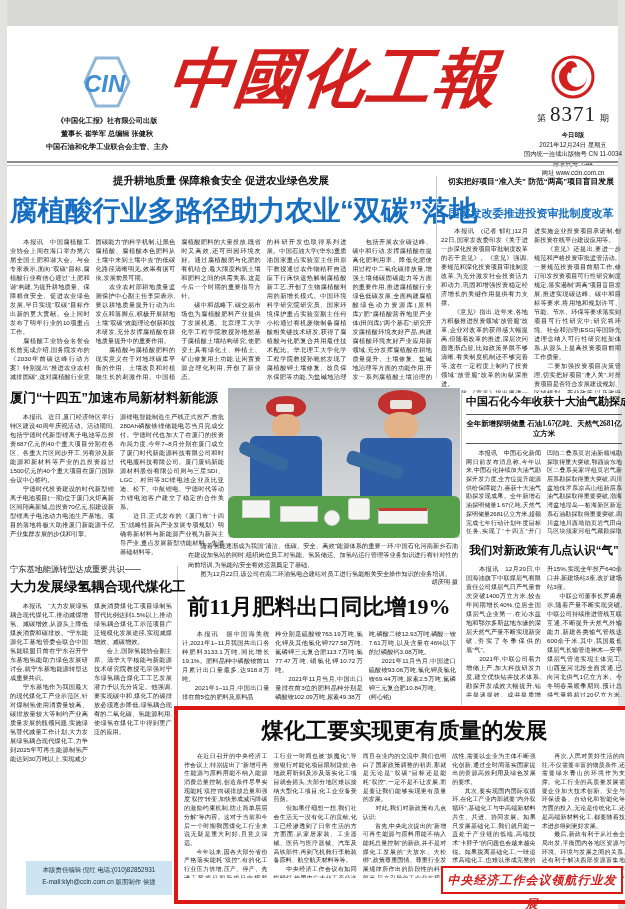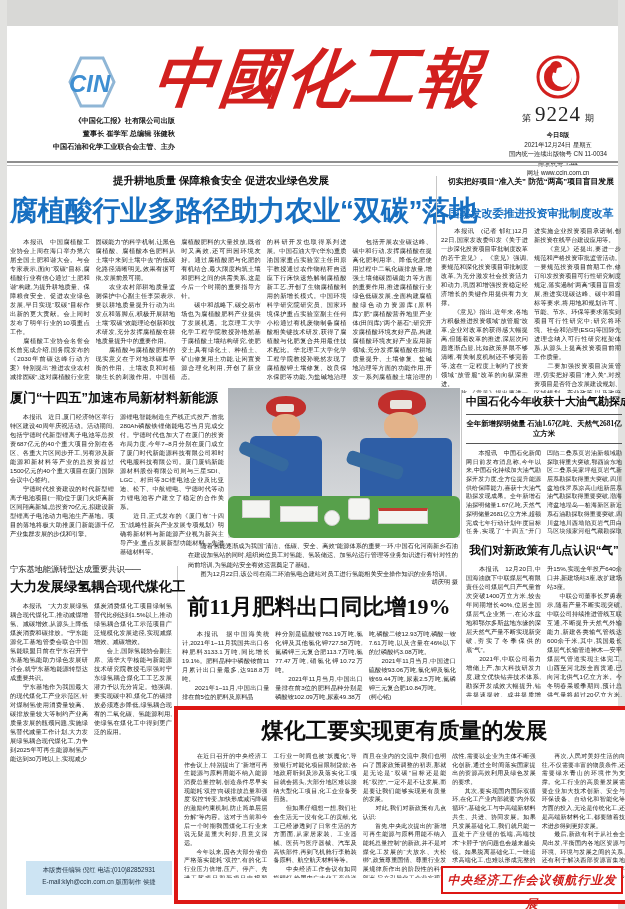--- a/index.html
+++ b/index.html
@@ -18,21 +18,21 @@
   .hairline-v{position:absolute;width:1px;background:#c6c6c6;}
   .kicker{font-weight:bold;text-align:center;color:#111;}
   .blue-head{color:#176fc1;font-weight:900;text-align:center;white-space:nowrap;}
   .black-head{color:#0d0d0d;font-weight:900;text-align:center;white-space:nowrap;}
   .serif{font-family:"Liberation Serif",serif;}
   
   .m-title{color:#d2201e;font-weight:900;font-style:italic;letter-spacing:2px;transform:skewX(-6deg);}
   .m-en{font-family:"Liberation Serif",serif;font-weight:bold;letter-spacing:1.5px;color:#111;}
   .rule1{position:absolute;left:7px;width:611px;height:2px;background:#8f8f8f;}
   .rule2{position:absolute;left:7px;width:611px;height:1px;background:#bdbdbd;}
-  .m-left{font-size:7.2px;line-height:13px;text-align:right;color:#222;font-weight:bold;}
+  .m-left{font-size:7.2px;line-height:13px;text-align:center;color:#222;font-weight:bold;}
   .m-right{font-size:6.3px;line-height:9.5px;text-align:center;color:#222;}
   .issue-line{font-family:"Liberation Serif",serif;color:#222;text-align:center;}
   .issue-num{font-size:21px;letter-spacing:1px;}
   .issue-cj{font-size:9px;}
   
   .subhead{border-top:1px solid #555;border-bottom:1px solid #555;
     font-family:"Liberation Serif",serif;font-size:7.4px;font-weight:bold;
     text-align:center;padding:4px 0;color:#111;}
   
   .redbox{border:4px solid #dd1714;background:#fff;}
@@ -52,21 +52,21 @@
   .caption{font-size:6.2px;line-height:1.5;color:#222;}
   .credit{text-align:right;font-size:6.2px;color:#222;}
 </style>
 </head>
 <body>
 
 <div class="edge-top"></div>
 <div class="edge-left"></div>
 <div class="edge-right"></div>
 
-<div class="abs" style="left:7px;top:26px;width:556px;height:134px;">
+<div class="abs" style="left:22px;top:26px;width:556px;height:134px;">
 
   <div class="abs" style="left:52px;top:30px;width:64px;height:52px;">
     <svg width="64" height="52" viewBox="0 0 64 52">
       <polygon points="22,2 44,2 55,26 44,50 22,50 11,26" fill="none" stroke="#8fb6d6" stroke-width="3"></polygon>
       <text x="10" y="36" font-size="24" font-weight="bold" font-style="italic" fill="#3f8fd2" font-family="Liberation Sans, sans-serif">CIN</text>
     </svg>
   </div>
 
   <div class="abs m-left" style="left:2px;top:88px;width:166px;">
     <div>《中国化工报》社有限公司出版</div>
@@ -77,21 +77,21 @@
   <div class="abs m-title" style="left:142px;top:2px;width:340px;font-size:64px;line-height:100px;text-align:center;">中國化工報</div>
 
   <div class="abs" style="left:528px;top:28px;width:46px;height:46px;">
     <svg width="46" height="46" viewBox="0 0 46 46">
       <circle cx="23" cy="23" r="20" fill="none" stroke="#d2201e" stroke-width="3"></circle>
       <path d="M23 9 a14 14 0 1 0 14 14 a10 10 0 1 1 -10 -10 a6 6 0 1 0 -6 6" fill="#d2201e"></path>
     </svg>
   </div>
   <div class="abs issue-line" style="left:488px;top:76px;width:126px;">
     <span class="issue-cj">第</span>
-    <span class="issue-num">9224</span>
+    <span class="issue-num">8371</span>
     <span class="issue-cj">期</span>
   </div>
   <div class="abs m-right" style="left:480px;top:104px;width:142px;">
     <div style="font-weight:bold;">今日8版</div>
     <div>2021年12月24日 星期五</div>
     <div>国内统一连续出版物号 CN 11-0034</div>
     <div>邮发代号 1-44</div>
     <div>网址 www.ccin.com.cn</div>
   </div>
 </div>

